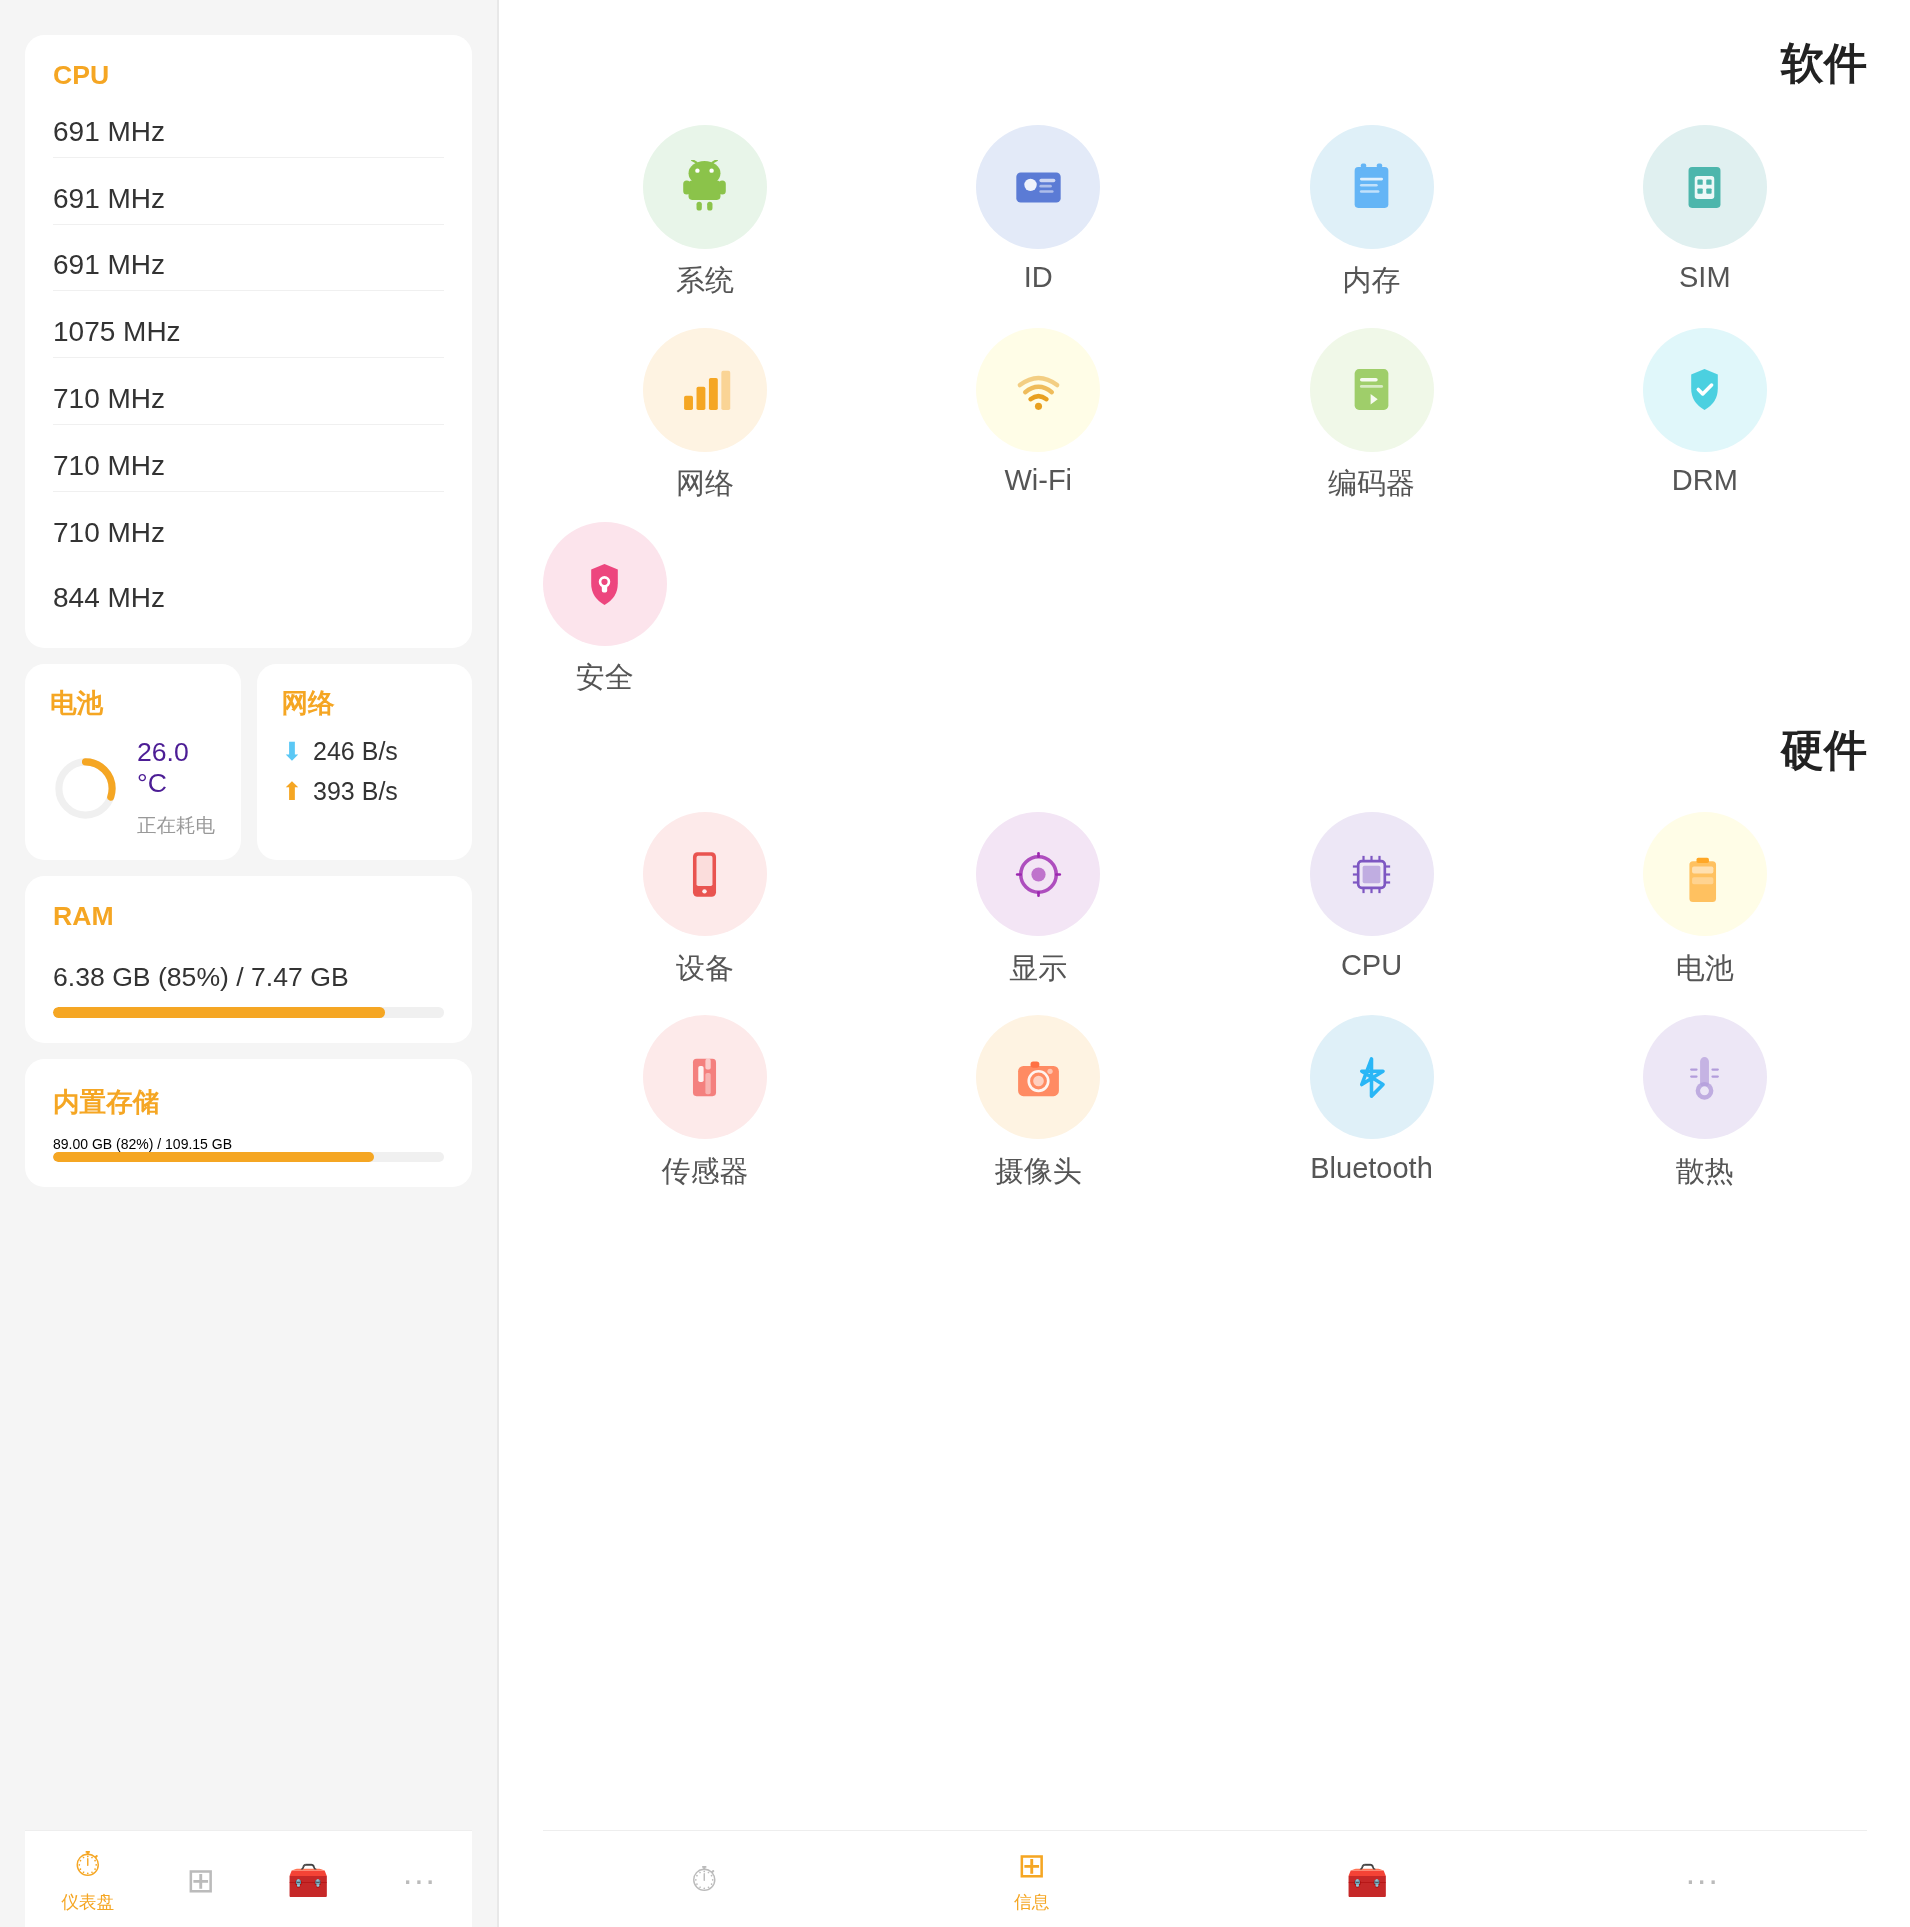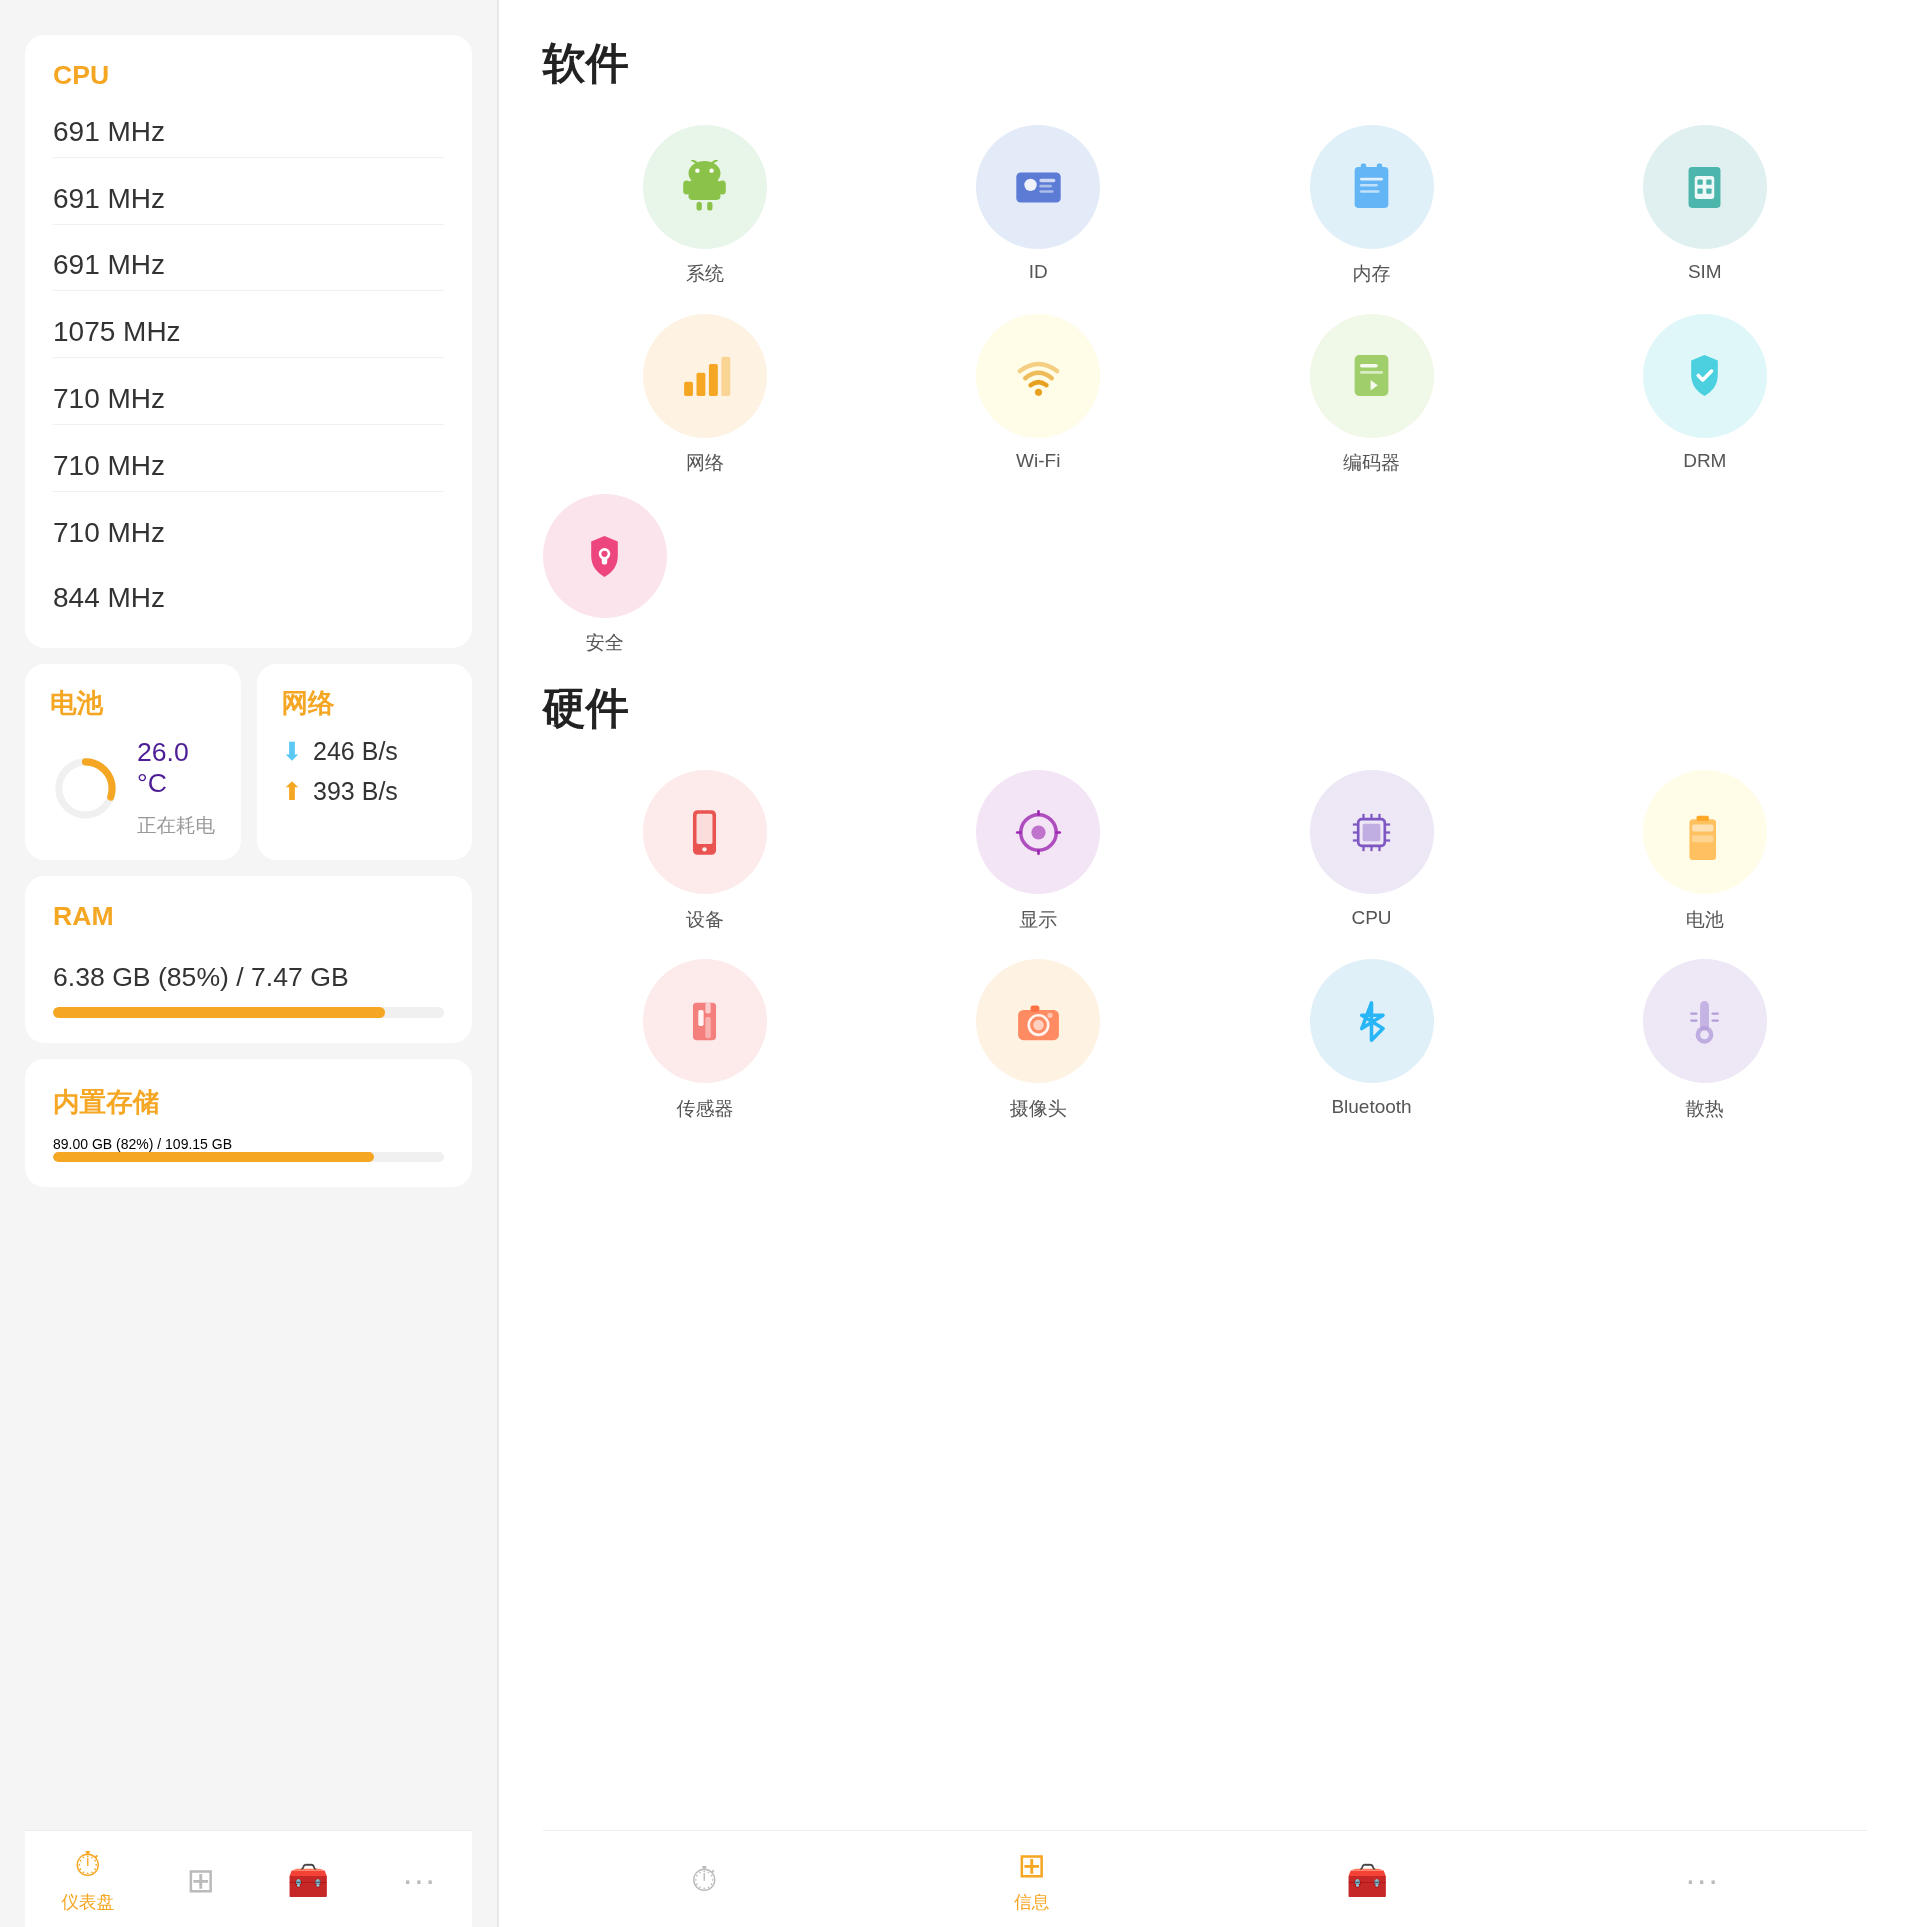--- a/index.html
+++ b/index.html
@@ -177,21 +177,21 @@
       background: #fff;
       padding: 35px 44px 0 44px;
       display: flex;
       flex-direction: column;
     }
 
     .section-title {
       font-size: 43px;
       font-weight: 600;
       color: #222;
-      text-align: left;
+      text-align: right;
       margin-bottom: 32px;
     }
 
     .icon-grid {
       display: grid;
       grid-template-columns: repeat(4, 1fr);
       gap: 26.6px 8.9px;
       margin-bottom: 17.7px;
     }
 
@@ -207,21 +207,21 @@
       width: 124px;
       height: 124px;
       border-radius: 50%;
       display: flex;
       align-items: center;
       justify-content: center;
       font-size: 55px;
     }
 
     .icon-label {
-      font-size: 19px;
+      font-size: 29px;
       color: #555;
     }
 
     
     .bg-green-soft { background: #e8f5e9; }
     .bg-blue-soft { background: #e3eaf8; }
     .bg-lightblue-soft { background: #dff0f8; }
     .bg-teal-soft { background: #e0f0f0; }
     .bg-orange-soft { background: #fef3e2; }
     .bg-yellow-soft { background: #fffde7; }

